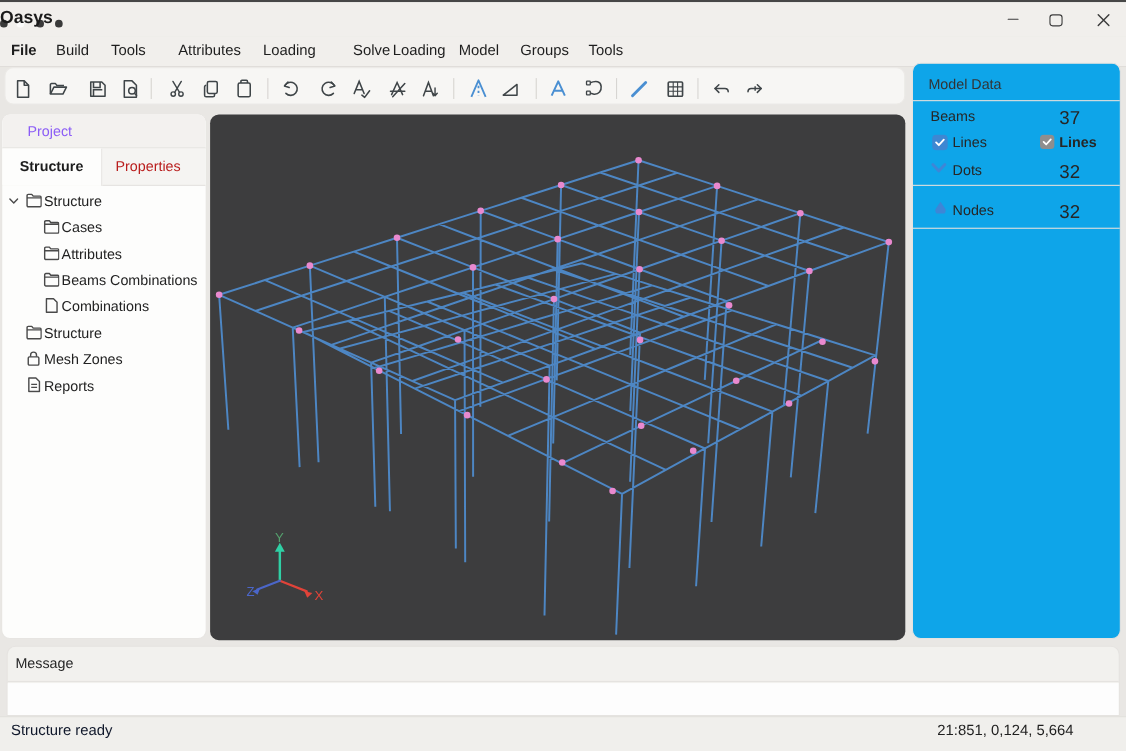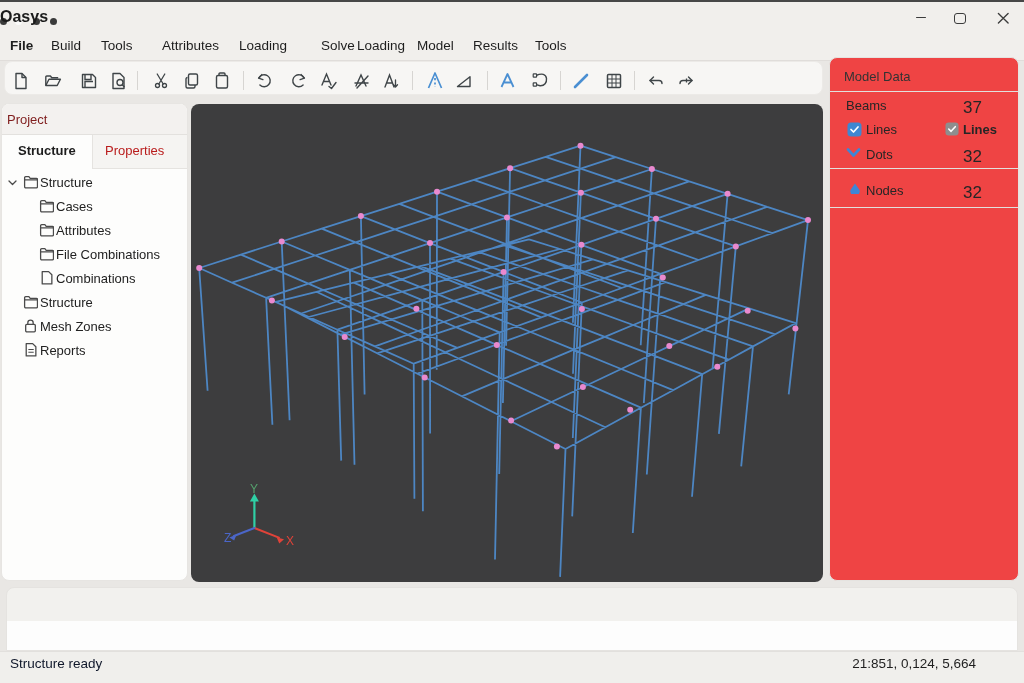--- a/index.html
+++ b/index.html
@@ -10,31 +10,31 @@
 .wmin{left:916px;top:14.5px;width:10px;height:1.8px;background:#3c3c3c;border-radius:1px}
 .wmax{left:954px;top:10.5px;width:11.5px;height:11.5px;border:1.8px solid #3c3c3c;border-radius:3px}
 .wclose{left:996.5px;top:10px;width:12.5px;height:12.5px}
 .menubar{left:0;top:33px;width:1024px;height:28px;background:#f1efec;border-bottom:1px solid #e0ddda}
 .menubar span{position:absolute;top:5px;font-size:13.5px;color:#1e1e1e}
 .toolbar{left:4px;top:61px;width:819px;height:34px;background:#f7f6f4;border-radius:8px;border:1px solid #eceae7}
 .ticon{top:71px}
 .tsep{top:71px;width:1px;height:19px;background:#d7d5d2}
 .leftpanel{left:1px;top:103px;width:187px;height:478px;background:#fdfdfc;border-radius:8px;border:1px solid #e7e5e2;overflow:hidden}
 .lp-head{left:0;top:0;width:185px;height:31px;background:#f3f1ef;border-bottom:1px solid #e3e1de}
-.lp-head span{position:absolute;left:5px;top:8px;font-size:13px;color:#7f1d1d}
+.lp-head span{position:absolute;left:23px;top:8px;font-size:13px;color:#8b5cf6}
 .lp-tabs{left:0;top:31px;width:185px;height:34px;background:#f5f4f2;border-bottom:1px solid #e5e3e0}
 .tab-active{position:absolute;left:0;top:0;width:91px;height:34px;background:#fdfdfc;border-right:1px solid #e5e3e0}
 .tab-active span{position:absolute;left:16px;top:8px;font-weight:bold;font-size:13px;color:#1d1d1d}
 .tab-other{position:absolute;left:103px;top:8px;font-size:13px;color:#b91c1c}
 .tree{left:0;top:65px;width:181px}
 .trow{position:absolute;height:24px;font-size:13px;color:#222}
 .trow .lbl{position:absolute;top:5px}
 .trow svg{position:absolute;top:4px}
 .canvas{left:191px;top:104px;width:632px;height:478px;background:#3d3d3e;border-radius:8px}
-.rightpanel{left:829px;top:57px;width:190px;height:524px;background:#ef4444;border-radius:8px;border:1px solid #e5e3e0}
+.rightpanel{left:829px;top:57px;width:190px;height:524px;background:#0ea5e9;border-radius:8px;border:1px solid #e5e3e0}
 .rp-sep{position:absolute;left:0;width:188px;height:1px;background:#e2e0dd}
 .rp{position:absolute;font-size:13px;color:#262626}
 .rp.b{font-weight:bold}
 .rnum{position:absolute;font-size:17px;color:#262626;width:40px;text-align:left}
 .msg{left:6px;top:587px;width:1012px;height:64px;background:#f2f1ee;border-radius:8px 8px 0 0;border:1px solid #e5e3e0}
 .msg-head{position:absolute;left:0;top:0;width:1010px;height:32px;border-bottom:1px solid #e5e3e0}
 .msg-head span{position:absolute;left:7px;top:7px;font-size:13px;color:#252525}
 .msg-white{position:absolute;left:0;top:33px;width:1010px;height:29px;background:#fdfdfd}
 .statusbar{left:0;top:651px;width:1024px;height:32px;background:#f0efec;border-top:1px solid #e2e0dd}
 .statusbar .l{position:absolute;left:10px;top:3.5px;font-size:13.5px;color:#0f172a}
@@ -55,21 +55,21 @@
 </div>
 <div class="abs menubar">
  <span style="left:10px;font-weight:bold">File</span>
  <span style="left:51px">Build</span>
  <span style="left:101px">Tools</span>
  <span style="left:162px">Attributes</span>
  <span style="left:239px">Loading</span>
  <span style="left:321px">Solve</span>
  <span style="left:357px">Loading</span>
  <span style="left:417px">Model</span>
- <span style="left:473px">Results</span>
+ <span style="left:473px">Groups</span>
  <span style="left:535px">Tools</span>
 </div>
 <div class="abs toolbar"></div>
 <svg class="abs ticon" style="left:11px" width="20" height="20" viewBox="0 0 20 20">
     <path d="M5 2.5h6l4 4v11H5z" fill="none" stroke="#3f4548" stroke-width="1.4" stroke-linejoin="round"></path>
     <path d="M11 2.5v4h4" fill="none" stroke="#3f4548" stroke-width="1.4" stroke-linejoin="round"></path>
   </svg>
 <svg class="abs ticon" style="left:43px" width="20" height="20" viewBox="0 0 20 20">
     <path d="M2.8 14.5V6a1 1 0 011-1h3.6l1.4 1.8h6.4" fill="none" stroke="#3f4548" stroke-width="1.4" stroke-linejoin="round"></path>
     <path d="M2.8 14.5L6 8.2h11.4l-3.2 6.3z" fill="none" stroke="#3f4548" stroke-width="1.4" stroke-linejoin="round"></path>
@@ -182,21 +182,21 @@
       <div class="trow" style="left:0;top:49px;width:181px">
         <svg style="left:37px" width="15" height="15" viewBox="0 0 14 14">
           <path d="M1.5 3.5a1 1 0 011-1h3l1.2 1.5h5.8a1 1 0 011 1V12a1 1 0 01-1 1h-10a1 1 0 01-1-1z M1.5 5.5h12" fill="none" stroke="#4a4a4a" stroke-width="1.2" stroke-linejoin="round"></path>
         </svg>
         <span class="lbl" style="left:54px">Attributes</span>
       </div>
       <div class="trow" style="left:0;top:73px;width:181px">
         <svg style="left:37px" width="15" height="15" viewBox="0 0 14 14">
           <path d="M1.5 3.5a1 1 0 011-1h3l1.2 1.5h5.8a1 1 0 011 1V12a1 1 0 01-1 1h-10a1 1 0 01-1-1z M1.5 5.5h12" fill="none" stroke="#4a4a4a" stroke-width="1.2" stroke-linejoin="round"></path>
         </svg>
-        <span class="lbl" style="left:54px">File Combinations</span>
+        <span class="lbl" style="left:54px">Beams Combinations</span>
       </div>
       <div class="trow" style="left:0;top:97px;width:181px">
         <svg style="left:37px" width="15" height="15" viewBox="0 0 14 14">
           <path d="M3 1.5h6l3 3V13H3z" fill="none" stroke="#4a4a4a" stroke-width="1.2" stroke-linejoin="round"></path>
         </svg>
         <span class="lbl" style="left:54px">Combinations</span>
       </div>
       <div class="trow" style="left:0;top:121px;width:181px">
         <svg style="left:21px" width="15" height="15" viewBox="0 0 14 14">
           <path d="M1.5 3.5a1 1 0 011-1h3l1.2 1.5h5.8a1 1 0 011 1V12a1 1 0 01-1 1h-10a1 1 0 01-1-1z M1.5 5.5h12" fill="none" stroke="#4a4a4a" stroke-width="1.2" stroke-linejoin="round"></path>
@@ -288,19 +288,22 @@
       <path d="M5 0.5L9.5 7a4.7 4.7 0 11-9 0z" fill="#3e86d6"></path>
     </svg>
  <div class="rp" style="left:36px;top:89px">Dots</div>
     <div class="rnum" style="left:133px;top:89px">32</div>
  <div class="rp-sep" style="top:110px"></div>
  <div class="rp" style="left:36px;top:125px">Nodes</div>
     <div class="rnum" style="left:133px;top:125px">32</div>
  <div class="rp-sep" style="top:149px"></div>
 </div>
 <div class="abs msg">
+ <div class="msg-head">
+      <span>Message</span>
+    </div>
  <div class="msg-white"></div>
 </div>
 <div class="abs" style="left:0;top:680px;width:1024px;height:1px;background:#d8d6d3"></div>
 <div class="abs statusbar">
  <span class="l">Structure ready</span>
  <span class="r">21:851, 0,124, 5,664</span>
 </div>
 
 </body></html>

